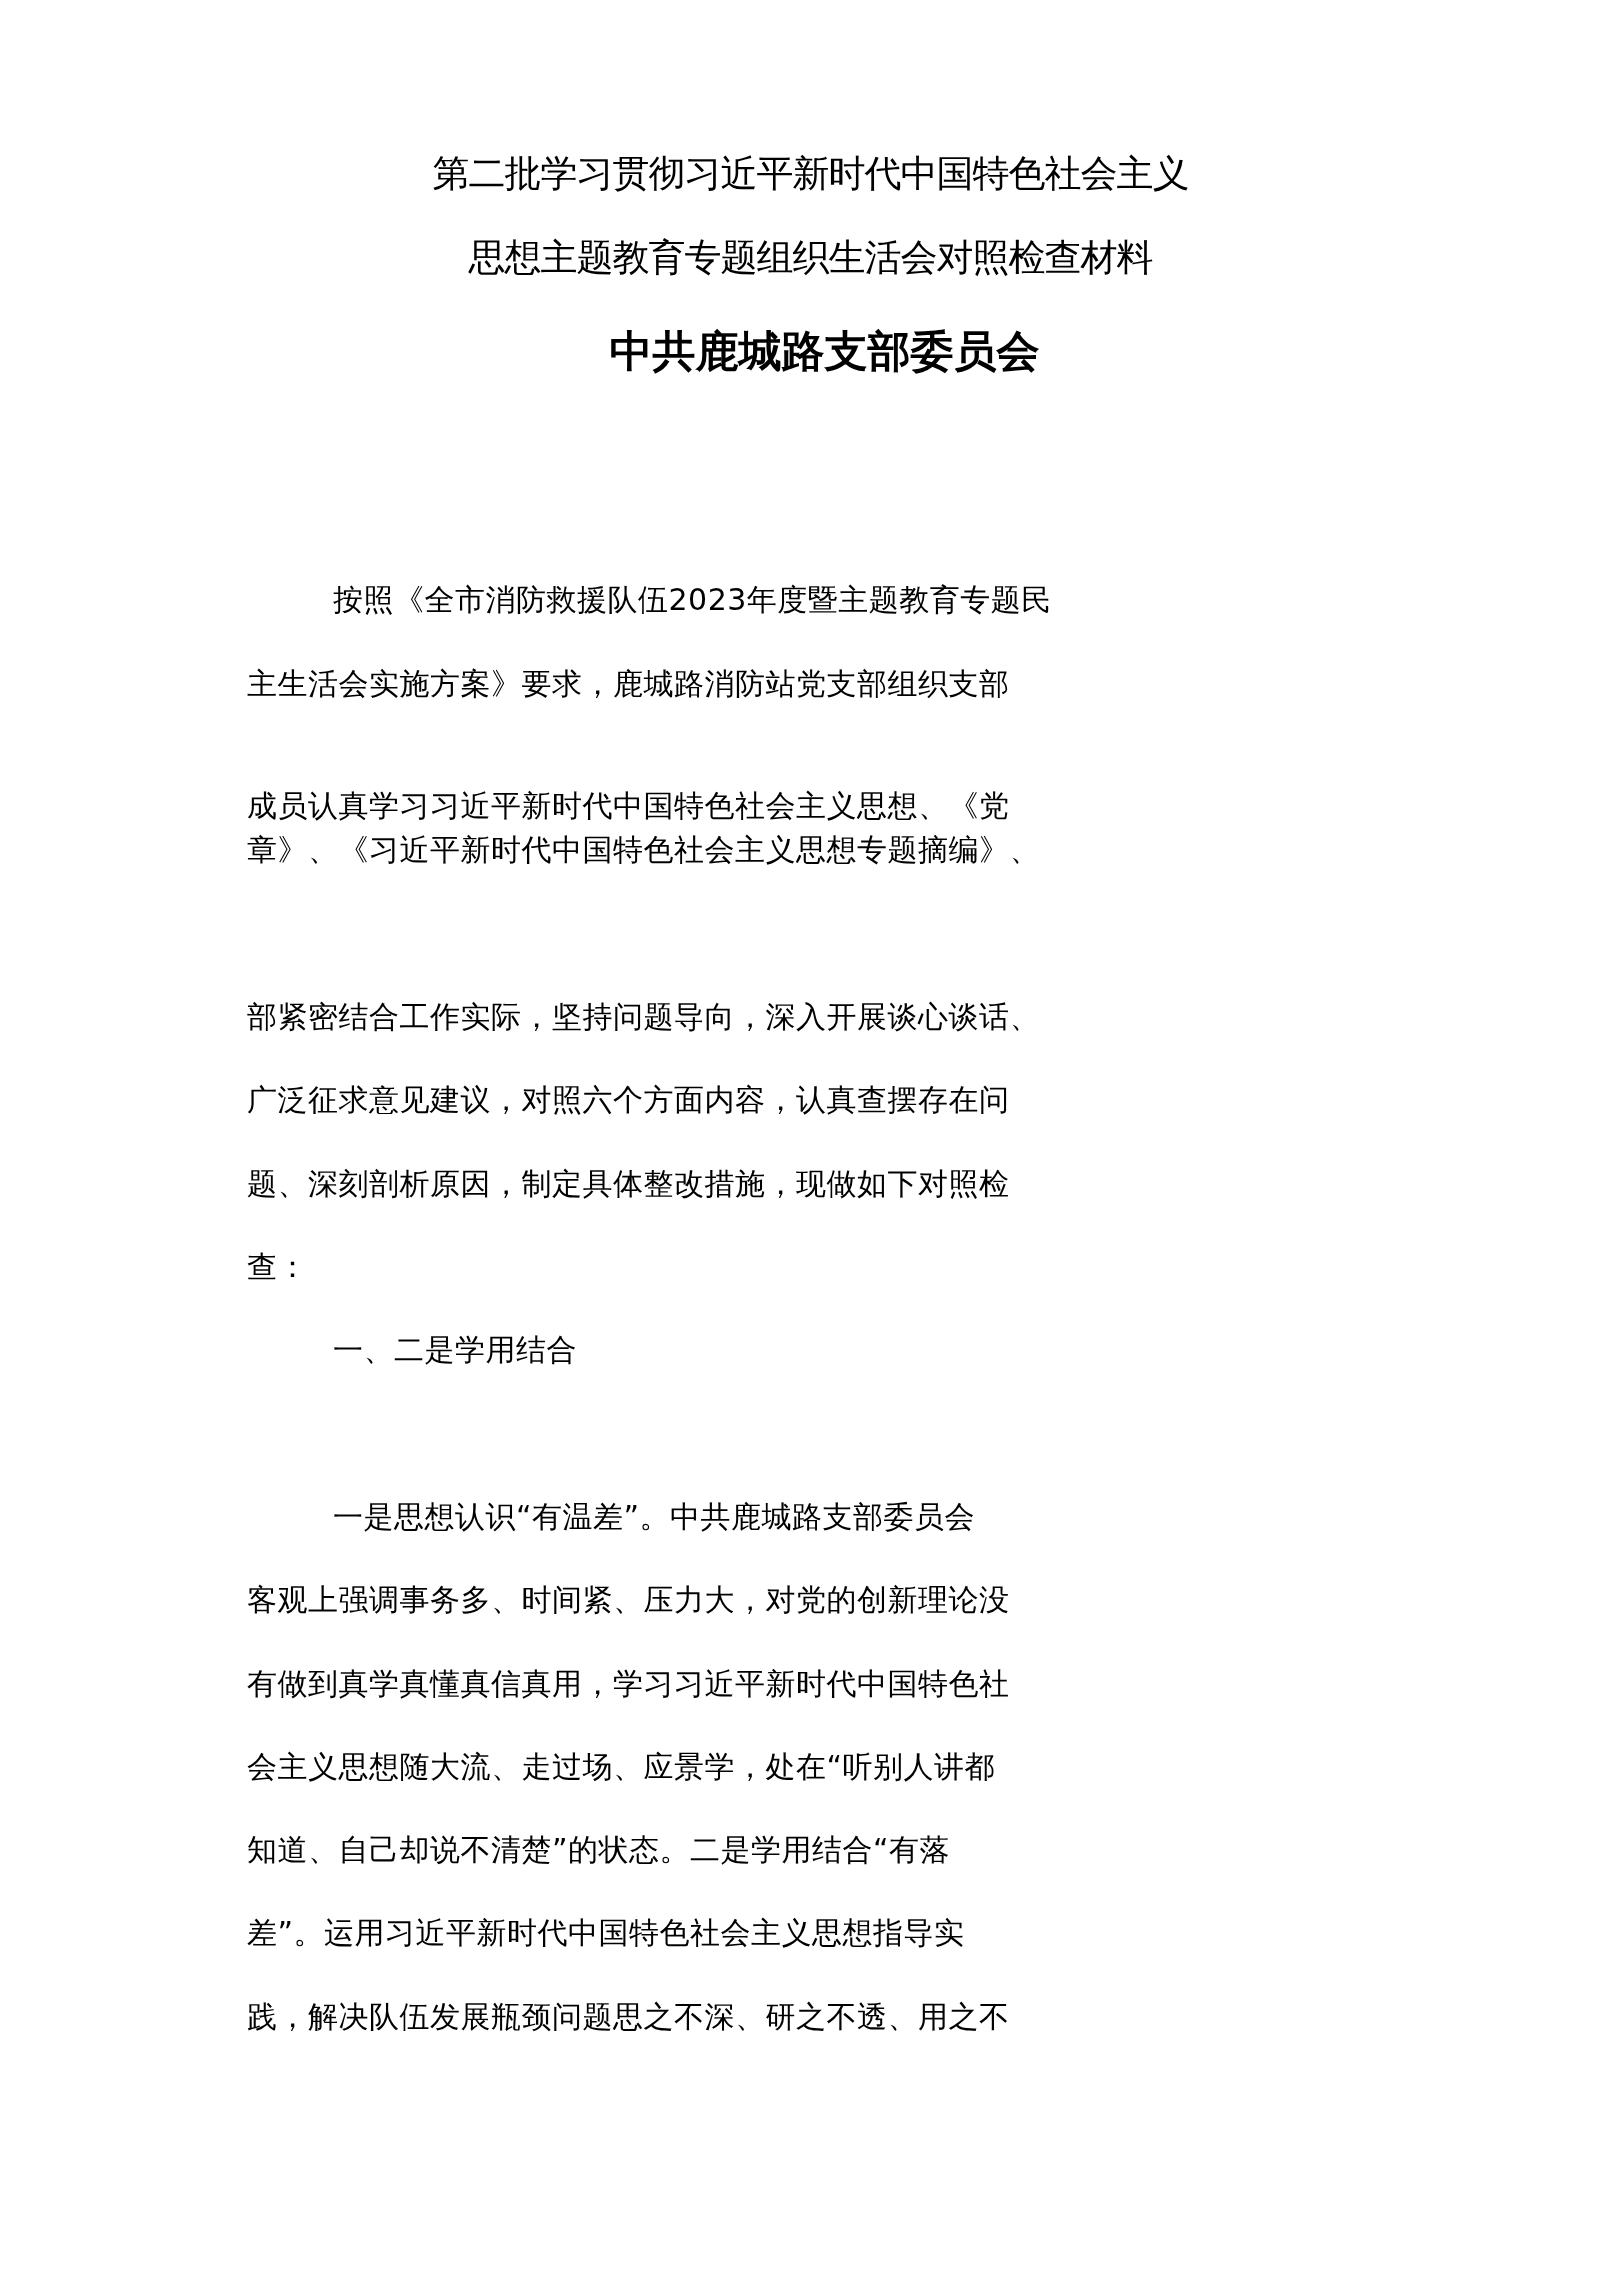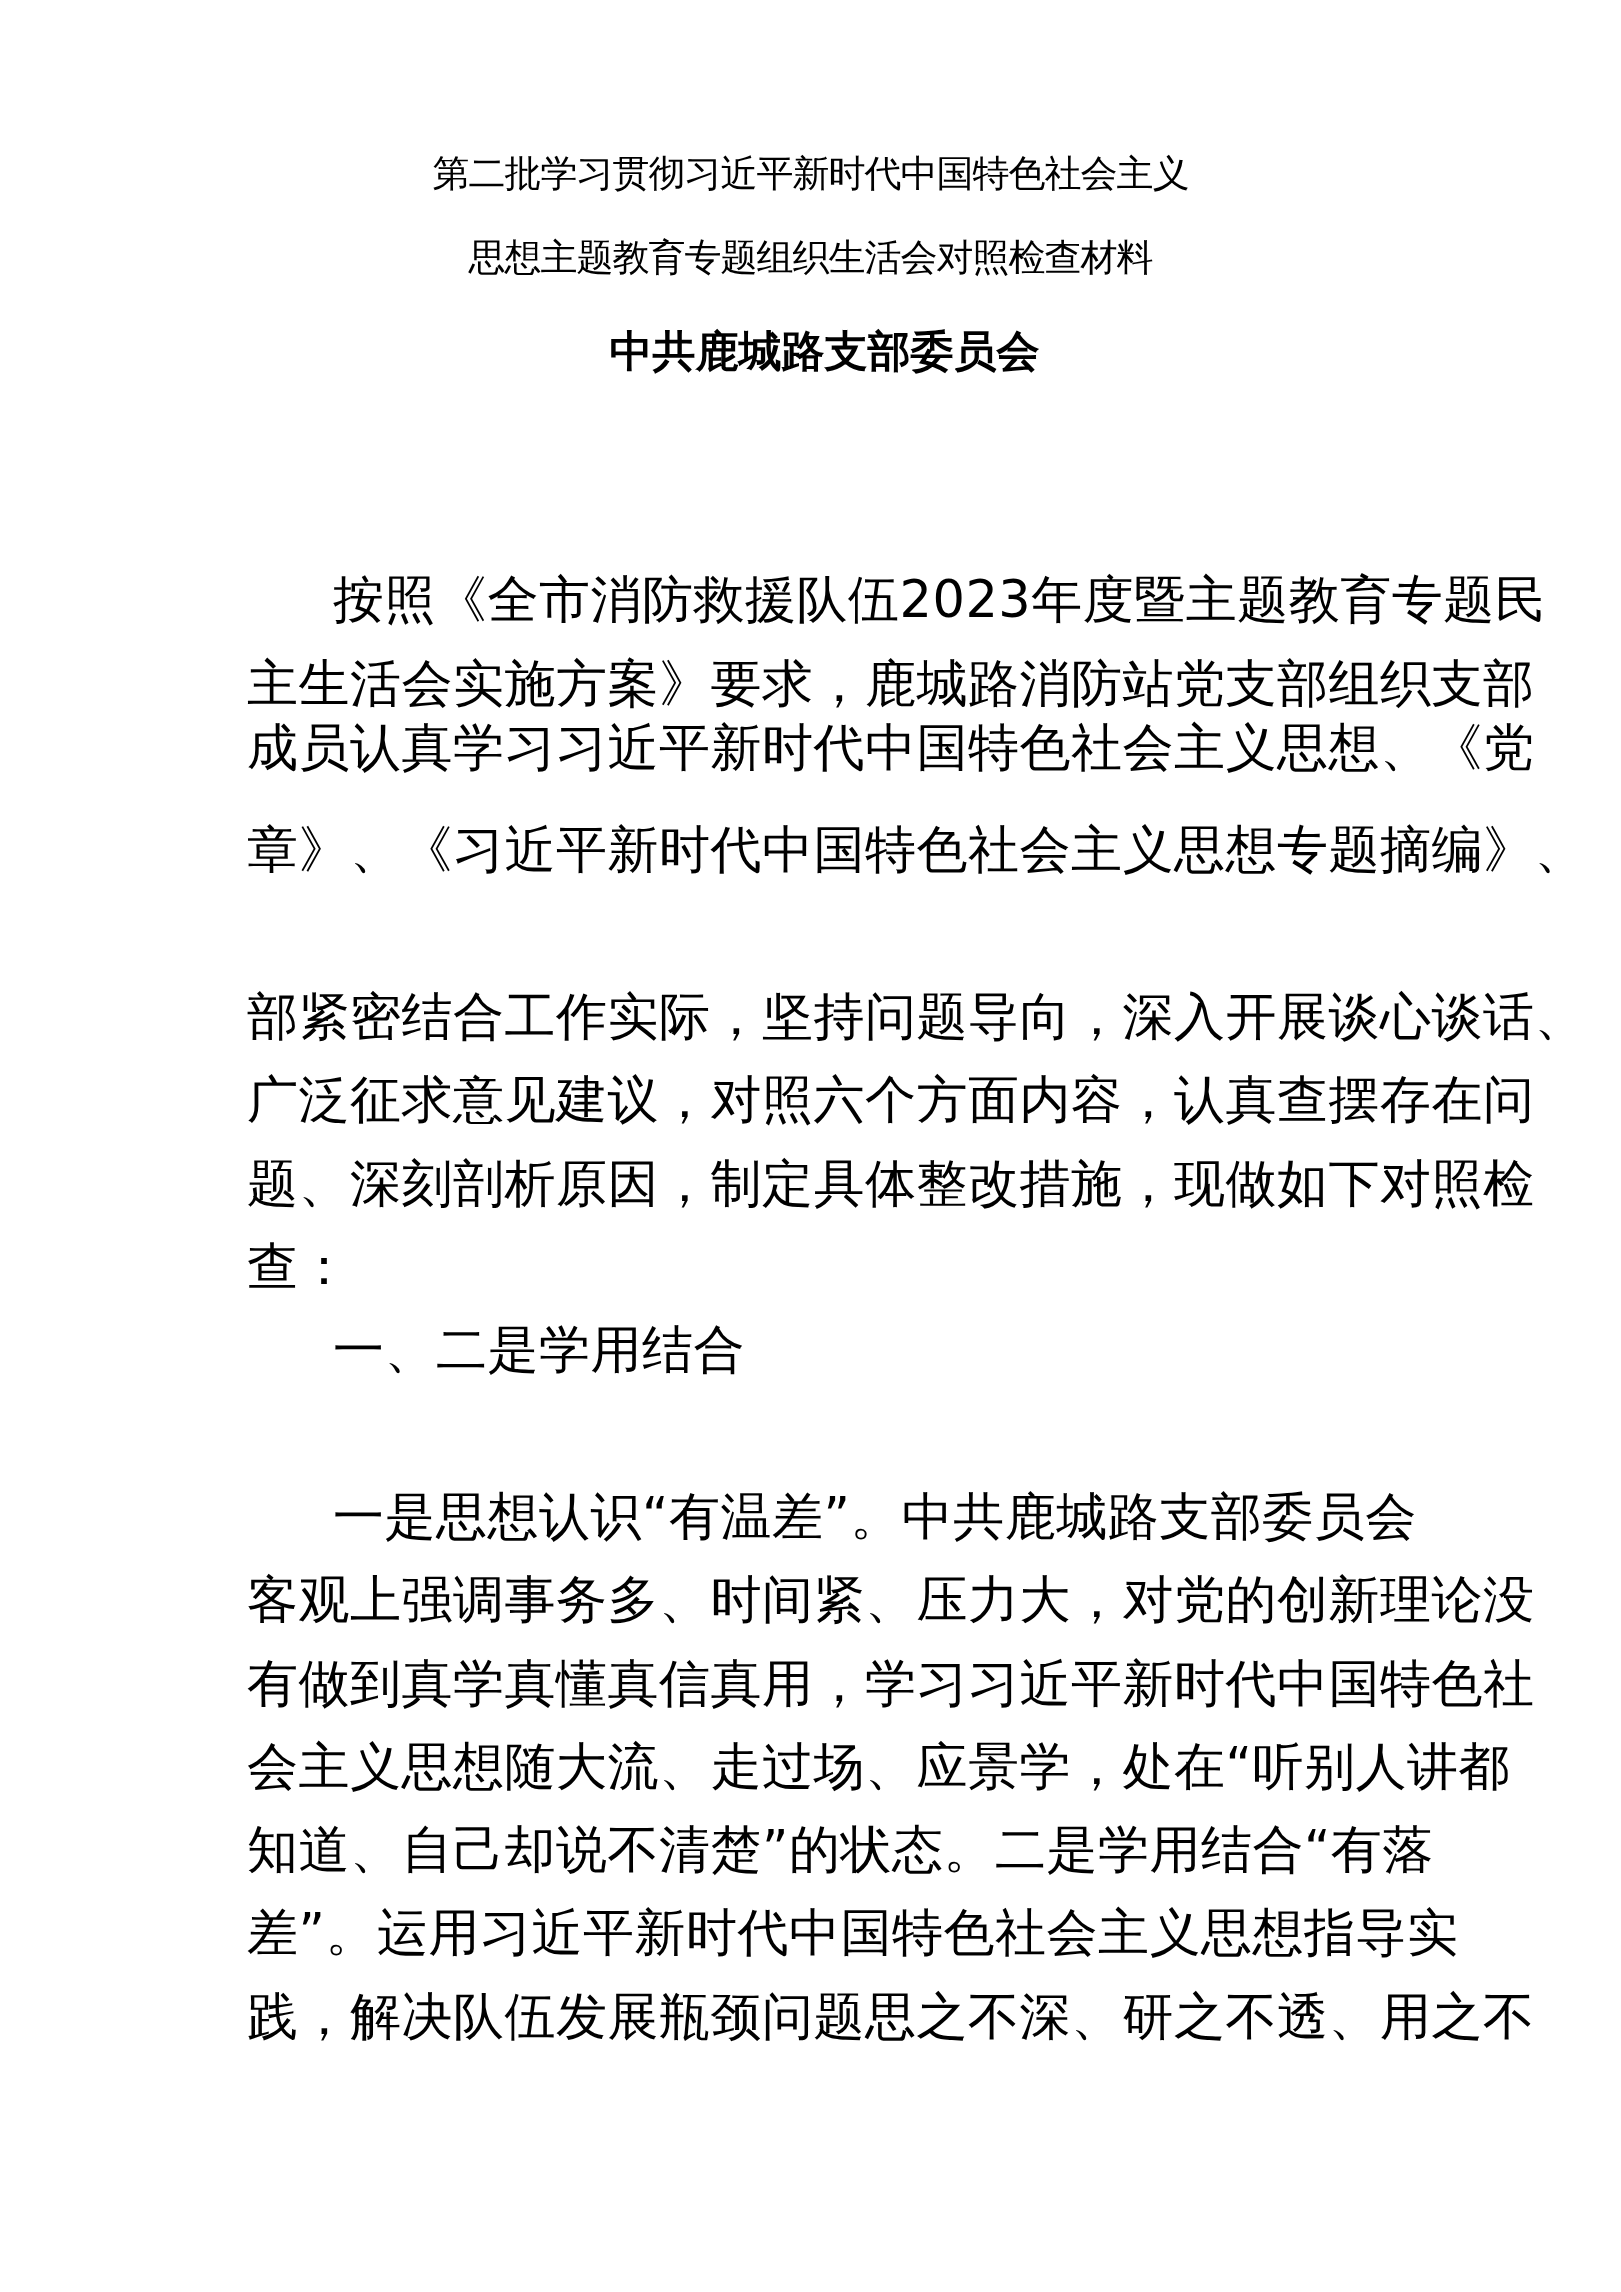--- a/index.html
+++ b/index.html
@@ -12,37 +12,37 @@
     .title-line {
       position: absolute; left: 0; width: 1621px; text-align: center;
       font-size: 37px; letter-spacing: -1px; white-space: nowrap; line-height: 69px;
     }
     .subtitle {
       position: absolute; left: 0; width: 1621px; text-align: center;
       font-size: 43px; font-weight: bold; white-space: nowrap; line-height: 55px;
     }
     .line {
       position: absolute; left: 247px; width: 1157px;
-      font-size: 51px; line-height: 59px; white-space: nowrap;
+      font-size: 30px; line-height: 59px; white-space: nowrap;
       letter-spacing: 0.5px;
     }
     .indent { left: 333px; }
     .bold { font-weight: bold; }
   </style>
 </head>
 <body>
 
 <div class="page">
   <div class="title-line" style="top:139px;">第二批学习贯彻习近平新时代中国特色社会主义</div>
   <div class="title-line" style="top:223px;">思想主题教育专题组织生活会对照检查材料</div>
   <div class="subtitle" style="top:324px;padding-left:14px;">中共鹿城路支部委员会</div>
 
   <div class="line indent" style="top:570px;">按照《全市消防救援队伍2023年度暨主题教育专题民</div>
   <div class="line" style="top:654px;">主生活会实施方案》要求，鹿城路消防站党支部组织支部</div>
-  <div class="line" style="top:718px;">成员认真学习习近平新时代中国特色社会主义思想、《党</div>
+  <div class="line" style="top:776px;">成员认真学习习近平新时代中国特色社会主义思想、《党</div>
   <div class="line" style="top:820px;">章》、《习近平新时代中国特色社会主义思想专题摘编》、</div>
   <div class="line" style="top:1070px;">广泛征求意见建议，对照六个方面内容，认真查摆存在问</div>
   <div class="line" style="top:987px;">部紧密结合工作实际，坚持问题导向，深入开展谈心谈话、</div>
   <div class="line" style="top:1154px;">题、深刻剖析原因，制定具体整改措施，现做如下对照检</div>
   <div class="line" style="top:1237px;">查：</div>
 
   <div class="line indent" style="top:1320px;">一、二是学用结合</div>
 
   <div class="line indent" style="top:1487px;">一是思想认识“有温差”。中共鹿城路支部委员会</div>
   <div class="line" style="top:1570px;">客观上强调事务多、时间紧、压力大，对党的创新理论没</div>

